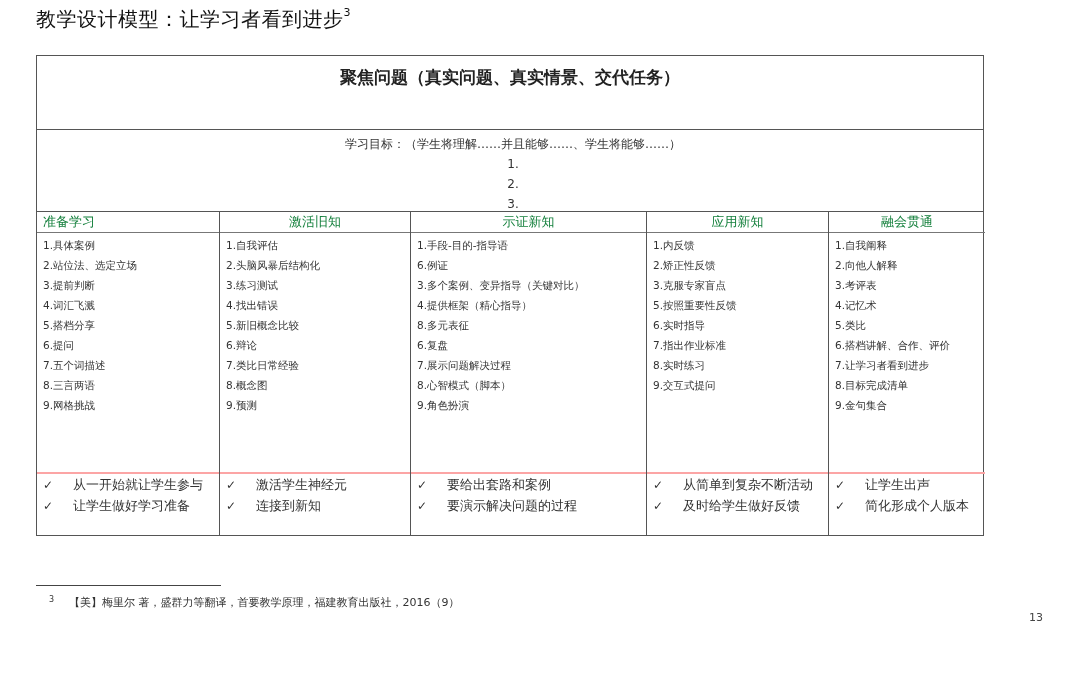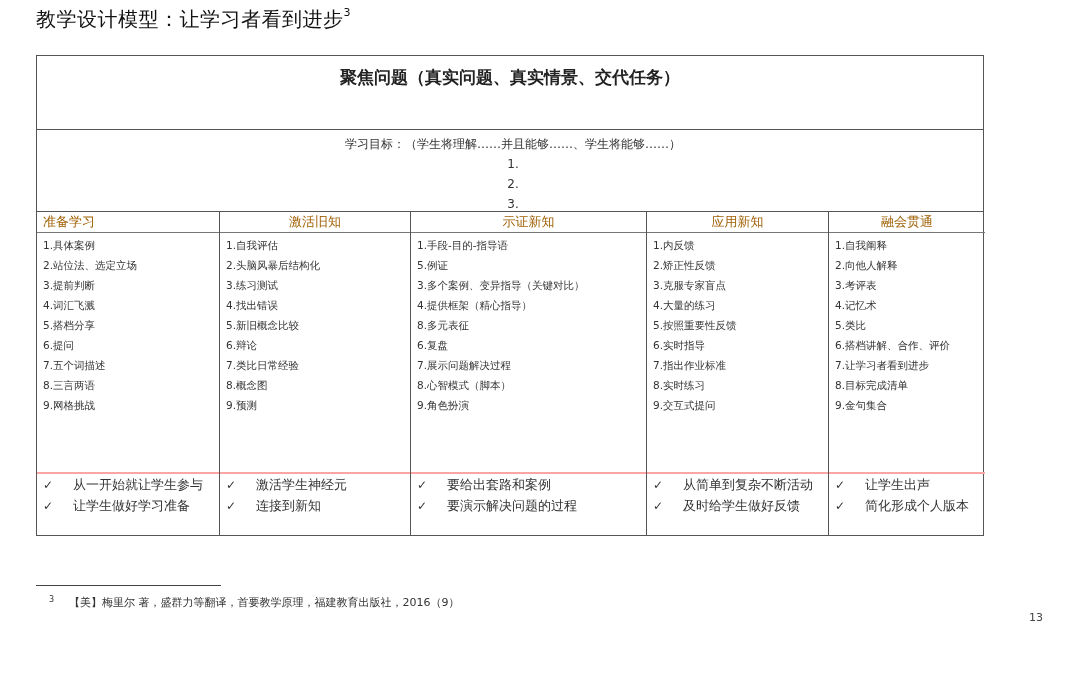--- a/index.html
+++ b/index.html
@@ -13,21 +13,21 @@
            border-bottom:1px solid #555; box-sizing:border-box;
            text-align:center; font-size:17px; padding-top:10px; color:#222;font-weight:bold; }
   .goals { position:absolute; left:0; top:74px; width:100%; height:81px;
            font-size:12px; padding:4px 0 0 6px; box-sizing:border-box; color:#333;text-align:center; }
   .goals div { height:20px; line-height:20px; }
   .grid { position:absolute; left:0; top:155px; width:100%; bottom:0;
           border-top:1px solid #555; box-sizing:border-box; }
   .col { position:absolute; top:0; bottom:0; border-right:1px solid #555; box-sizing:border-box; }
   .col:last-child { border-right:none; }
   .col-head { height:20px; line-height:20px; font-size:13px; border-bottom:1px solid #777;
-              text-align:center; color:#a16207; }
+              text-align:center; color:#15803d; }
   .col-head.left { text-align:left; padding-left:6px; }
   .items { height:241px; border-bottom:2px solid #fca5a5; padding:2px 0 0 6px; box-sizing:border-box; }
   .item { font-size:10.5px; height:20px; line-height:20px; color:#333; white-space:nowrap; }
   .checks { padding:0 0 0 6px; }
   .check { font-size:13px; height:21px; line-height:21px; color:#333; white-space:nowrap; }
   .check .mark { display:inline-block; width:30px; font-size:12px; }
   .fn-rule { position:absolute; left:36px; top:585px; width:185px; height:1px; background:#444; }
   .footnote { position:absolute; left:49px; top:595px; font-size:11px; color:#333; }
   .footnote .num { font-size:8px; display:inline-block; width:20px; vertical-align:top; }
   .page-num { position:absolute; left:1029px; top:611px; font-size:11px; color:#444; }
@@ -79,41 +79,40 @@
         </div>
         <div class="checks">
           <div class="check"><span class="mark">✓</span><span>激活学生神经元</span></div>
           <div class="check"><span class="mark">✓</span><span>连接到新知</span></div>
         </div>
       </div>
       <div class="col" style="left: 374px; width: 236px;">
         <div class="col-head">示证新知</div>
         <div class="items">
           <div class="item">1.手段-目的-指导语</div>
-          <div class="item">5.例证</div>
+          <div class="item">6.例证</div>
           <div class="item">3.多个案例、变异指导（关键对比）</div>
           <div class="item">4.提供框架（精心指导）</div>
           <div class="item">8.多元表征</div>
           <div class="item">6.复盘</div>
           <div class="item">7.展示问题解决过程</div>
           <div class="item">8.心智模式（脚本）</div>
           <div class="item">9.角色扮演</div>
         </div>
         <div class="checks">
           <div class="check"><span class="mark">✓</span><span>要给出套路和案例</span></div>
           <div class="check"><span class="mark">✓</span><span>要演示解决问题的过程</span></div>
         </div>
       </div>
       <div class="col" style="left: 610px; width: 182px;">
         <div class="col-head">应用新知</div>
         <div class="items">
           <div class="item">1.内反馈</div>
           <div class="item">2.矫正性反馈</div>
           <div class="item">3.克服专家盲点</div>
-          <div class="item">4.大量的练习</div>
           <div class="item">5.按照重要性反馈</div>
           <div class="item">6.实时指导</div>
           <div class="item">7.指出作业标准</div>
           <div class="item">8.实时练习</div>
           <div class="item">9.交互式提问</div>
         </div>
         <div class="checks">
           <div class="check"><span class="mark">✓</span><span>从简单到复杂不断活动</span></div>
           <div class="check"><span class="mark">✓</span><span>及时给学生做好反馈</span></div>
         </div>

